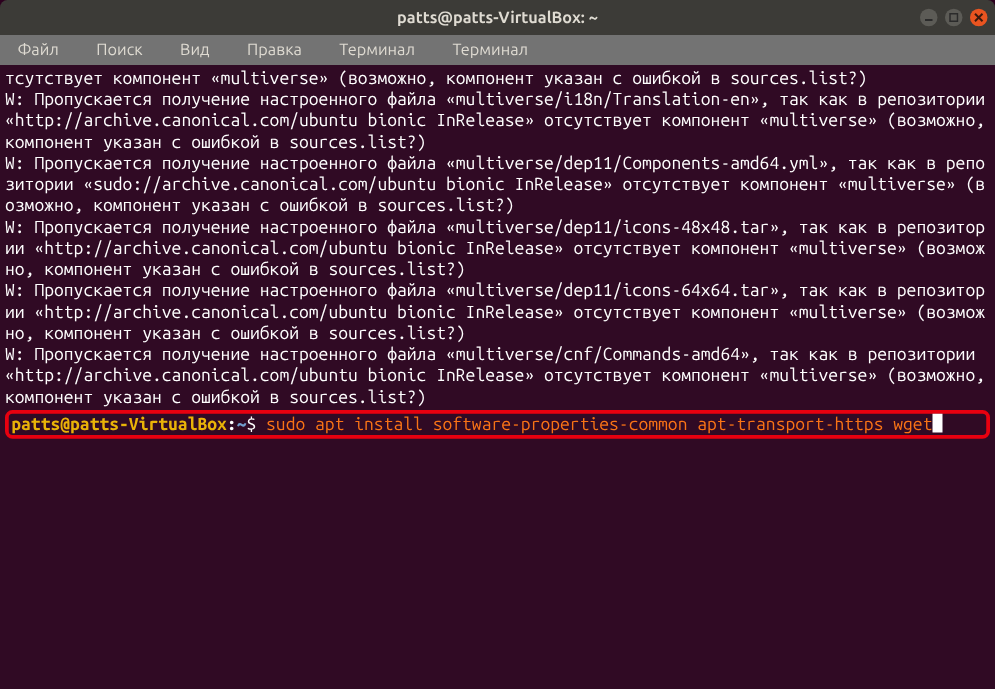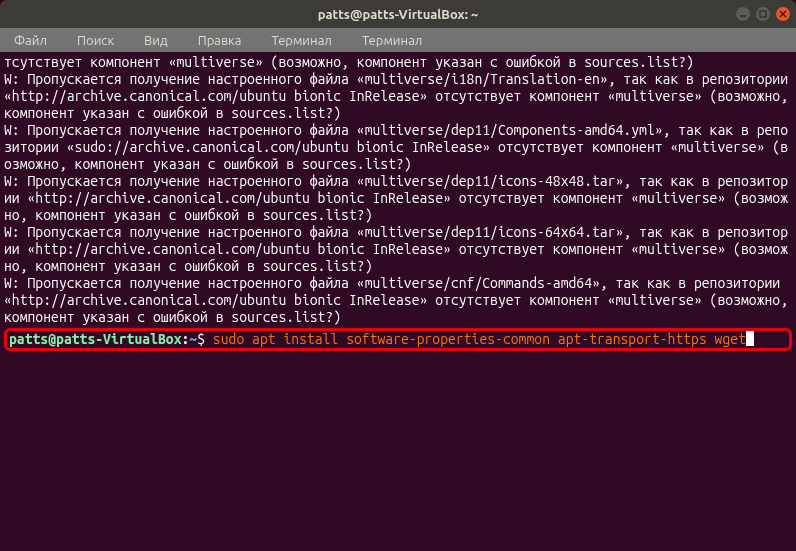--- a/index.html
+++ b/index.html
@@ -82,21 +82,21 @@
       white-space: pre-wrap;
       word-break: break-all;
     }
     .warn { color: #ffffff; margin-top: 12px; }
     .highlight-box {
       border: 3px solid #e7000f;
       border-radius: 6px;
       margin: 2px 0;
       padding: 0 2px;
     }
-    .prompt-user { color: #86efac; font-weight: bold; }
+    .prompt-user { color: #eab308; font-weight: bold; }
     .prompt-colon { color: #ffffff; font-weight: bold;}
     .prompt-path { color: #729fcf; font-weight: bold;}
     .prompt-dollar { color: #ffffff; }
     .cmd { color: #f97316; }
     .cursor {
       display: inline-block;
       width: 8px;
       height: 15px;
       background: #ffffff;
       vertical-align: text-bottom;

